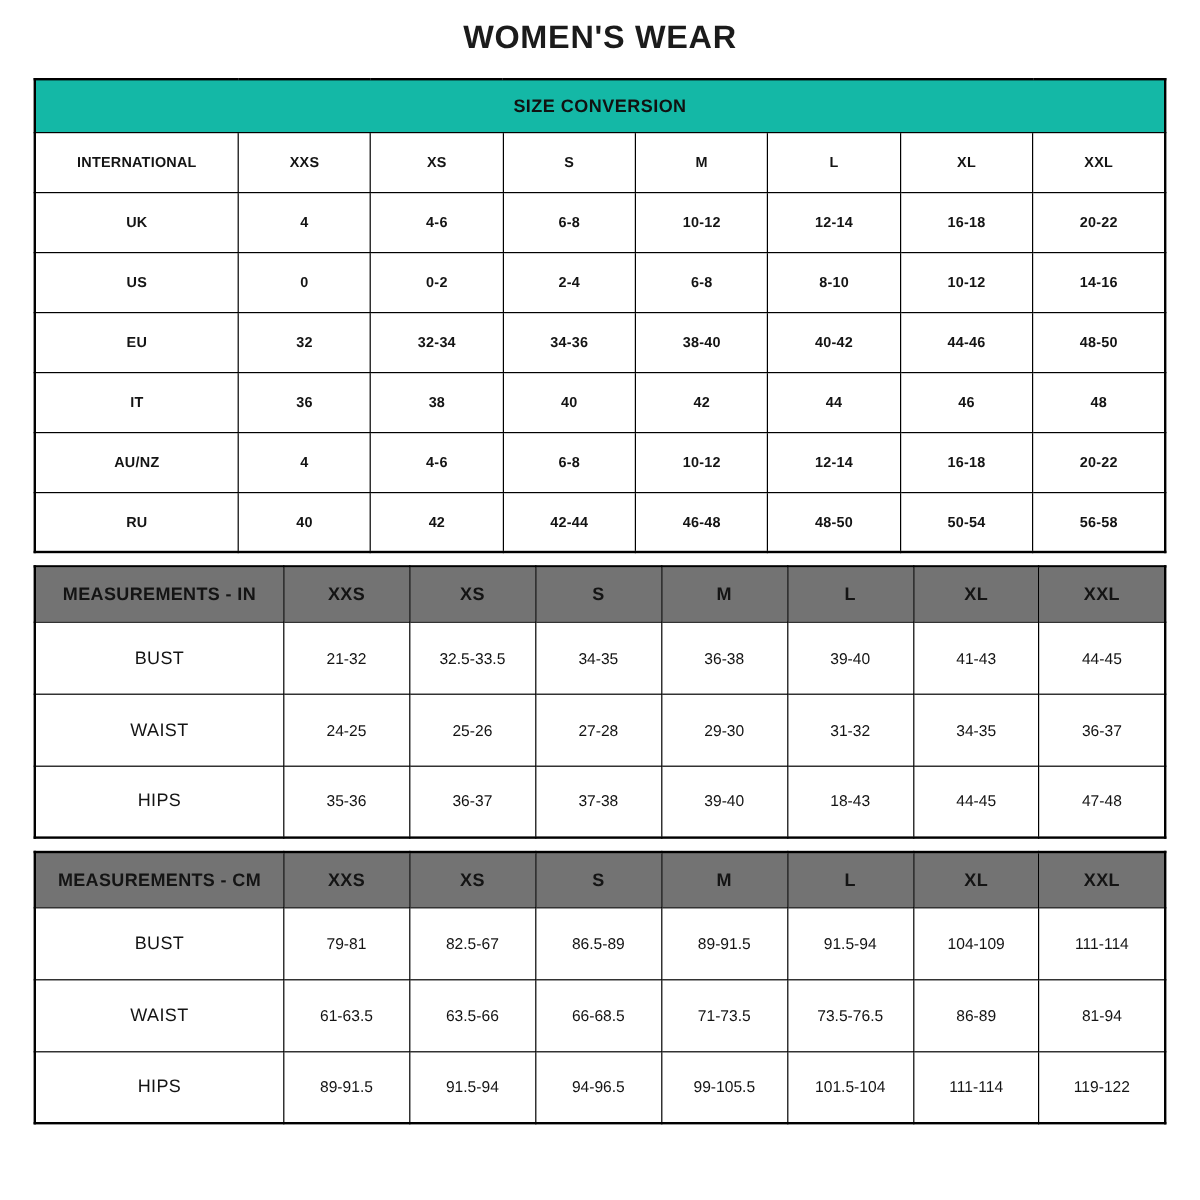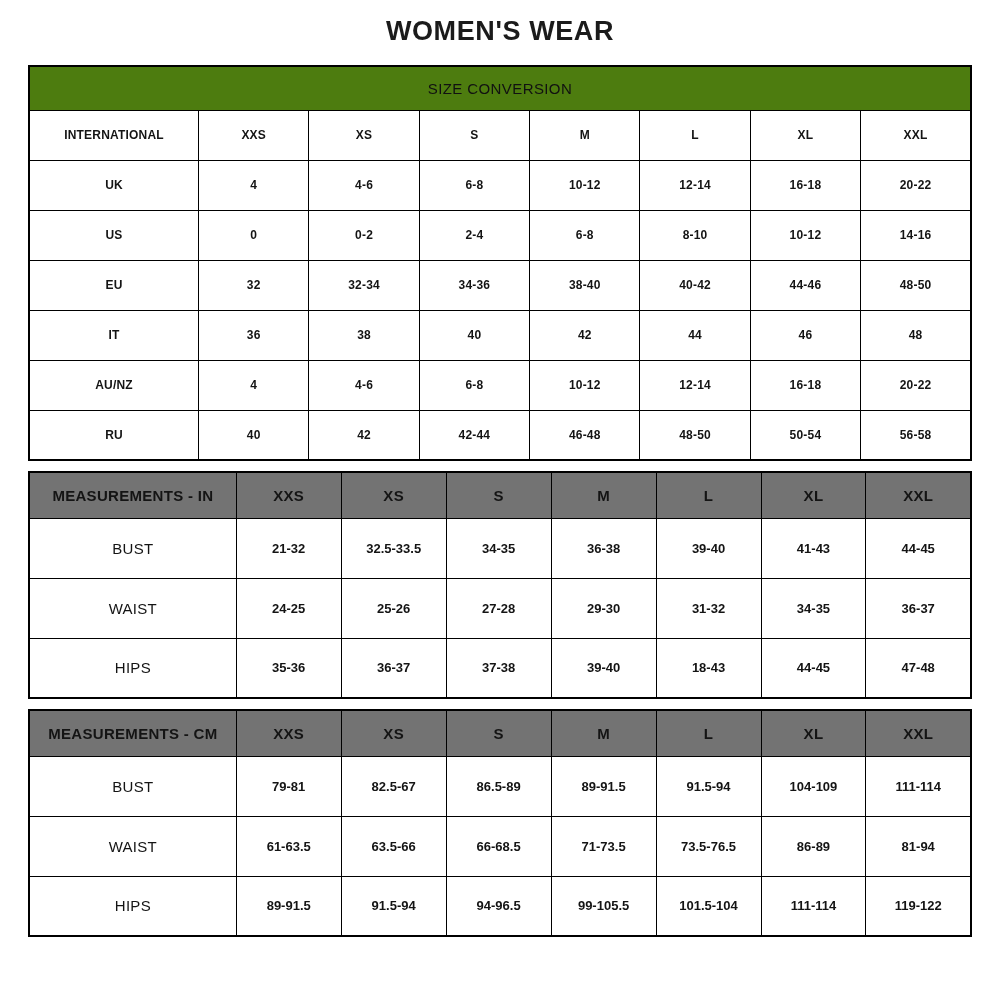--- a/index.html
+++ b/index.html
@@ -32,44 +32,44 @@
     padding: 2px 4px;
     overflow: hidden;
     white-space: nowrap;
   }
   
   table.conv col:first-child { width: 18%; }
   table.meas col:first-child { width: 22%; }
 
   
   th.banner {
-    background: #4d7c0f;
+    background: #14b8a6;
     height: 44px;
     font-size: 15px;
-    font-weight: 400;
+    font-weight: 700;
     letter-spacing: 0.4px;
     color: #111;
   }
   table.conv td {
     height: 50px;
     font-size: 12px;
     font-weight: 700;
     letter-spacing: 0.2px;
   }
 
   
   table.meas tr.head-row td {
     background: #737373;
     height: 46px;
     font-size: 15px;
     font-weight: 700;
     letter-spacing: 0.3px;
   }
   table.meas tr.data-row td { height: 60px; }
-  table.meas td.value-cell { font-size: 13px; font-weight: 700; }
+  table.meas td.value-cell { font-size: 13px; font-weight: 400; }
   table.meas td.row-label-cell { font-size: 15px; font-weight: 400; letter-spacing: 0.3px; }
 </style>
 </head>
 <body>
 
 <div class="page">
   <h1 class="title">WOMEN'S WEAR</h1>
   <div id="tables">
       <table class="chart-table conv">
         <colgroup>

